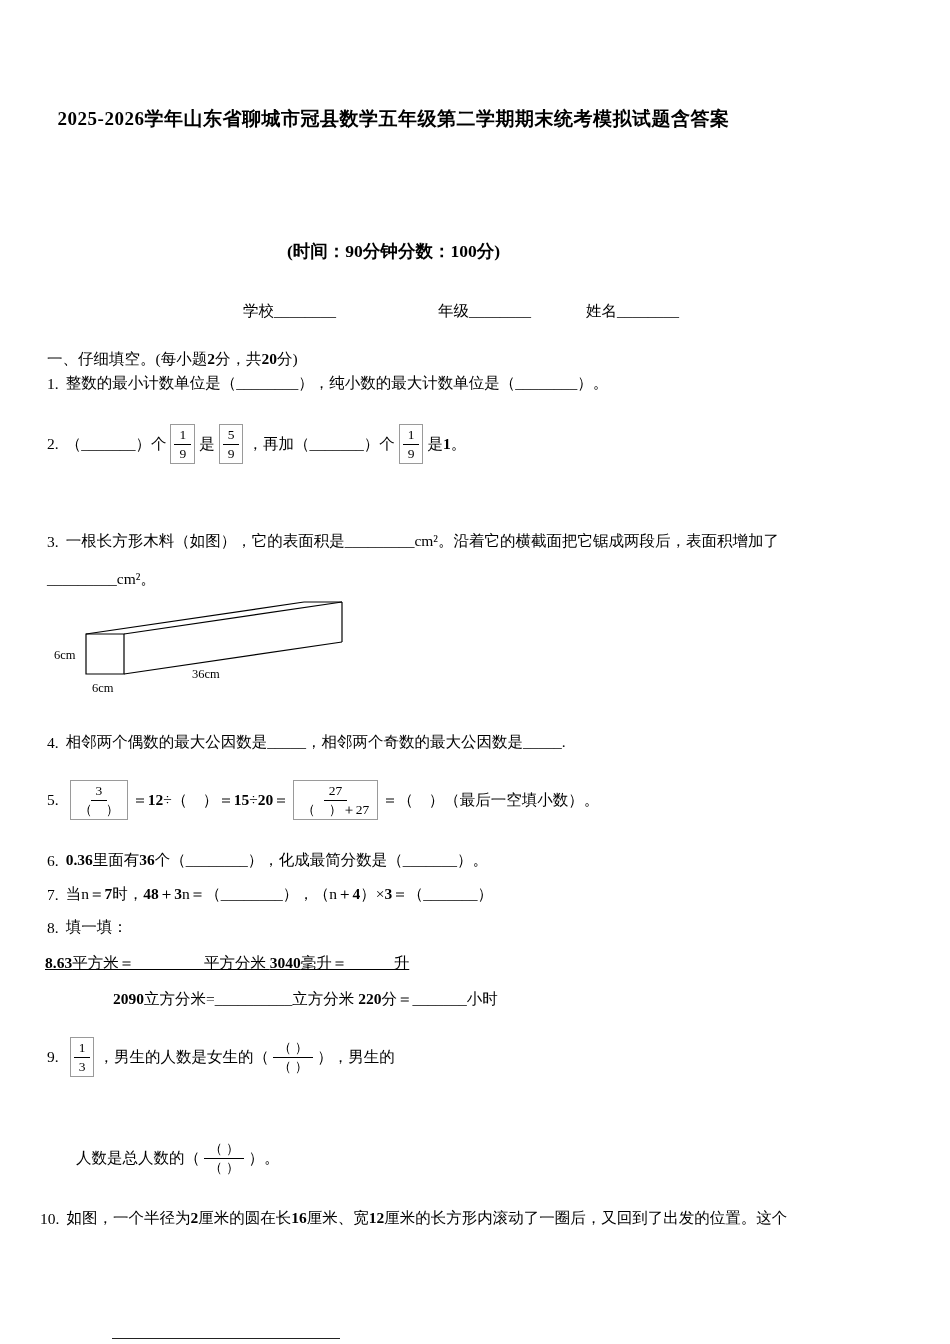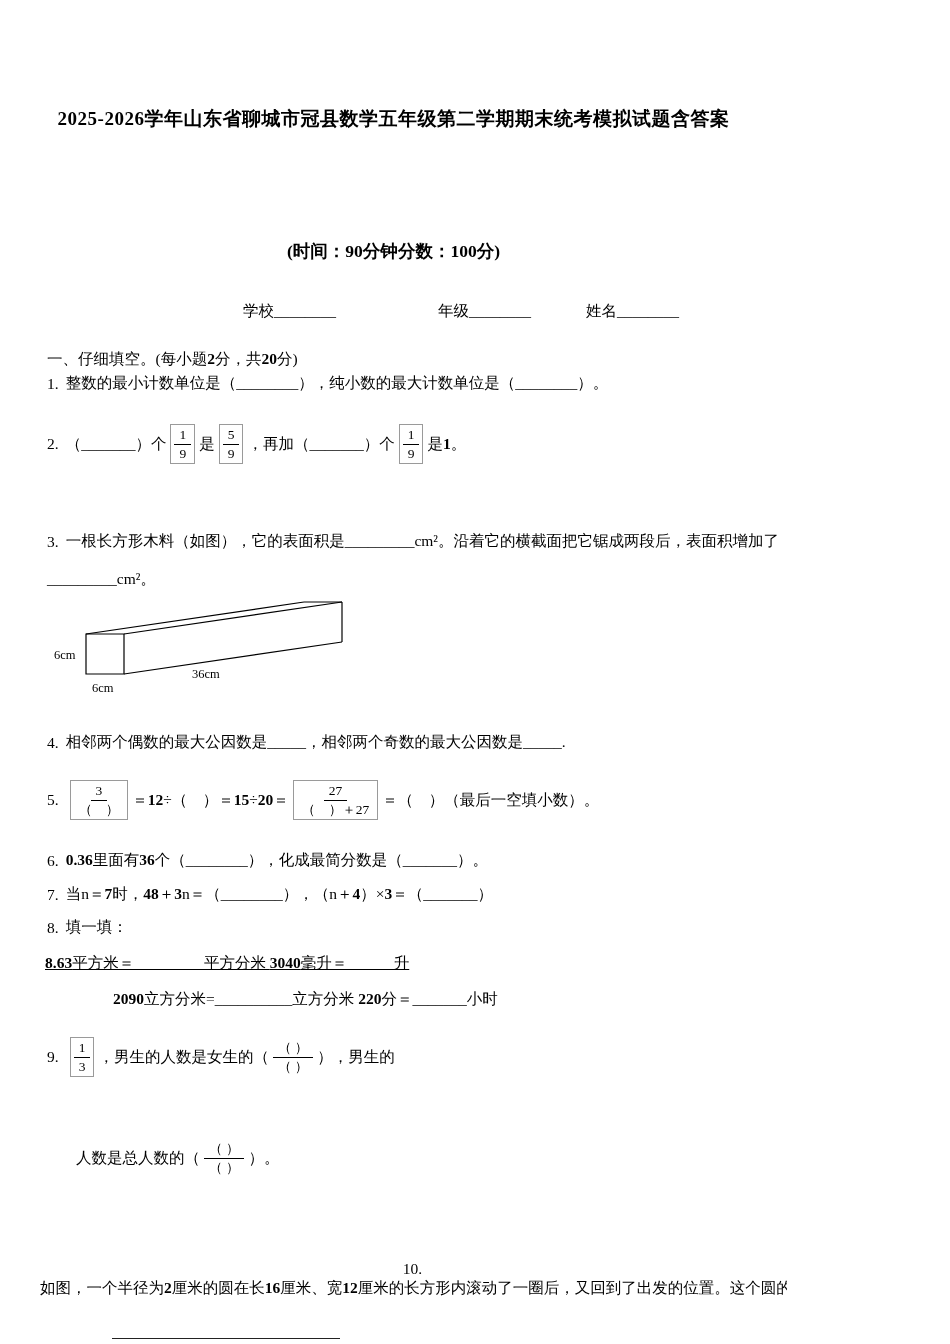--- a/index.html
+++ b/index.html
@@ -160,20 +160,20 @@
   </div>
   <div class="q" style="top:1132px; left:45px; min-height:52px;margin-left:31px;">
     <span>人数是总人数的（</span>
     <span class="frac">
       <span class="num">（ ）</span>
       <span class="den">（ ）</span>
     </span>
     <span>）。</span>
   </div>
 
-  <div class="q" style="top:1260px; left:40px;flex-direction:column;">
+  <div class="q" style="top:1208px; left:40px;">
     <span class="qno">10.</span>
     <span>如图，一个半径为<b>2</b>厘米的圆在长<b>16</b>厘米、宽<b>12</b>厘米的长方形内滚动了一圈后，又回到了出发的位置。这个圆的</span>
   </div>
 
   <div class="partial-rect"></div>
 
 </div>
 
 </body></html>

